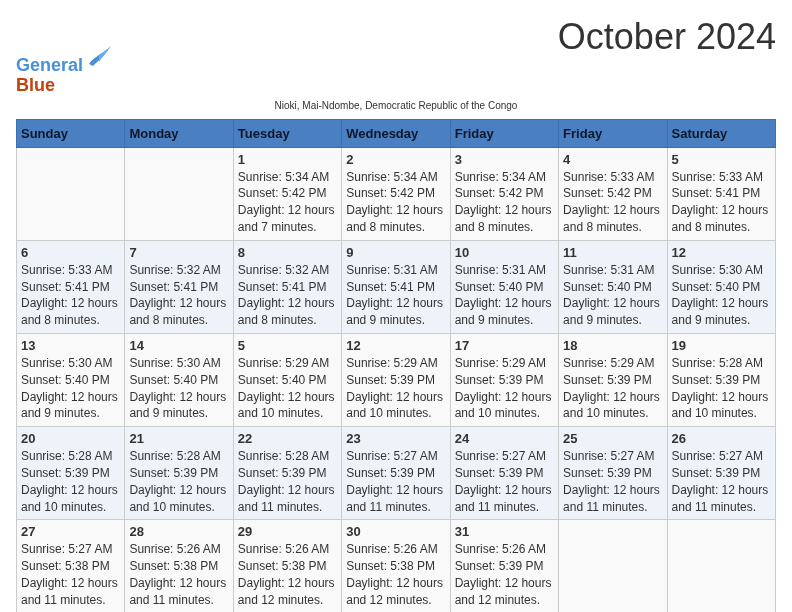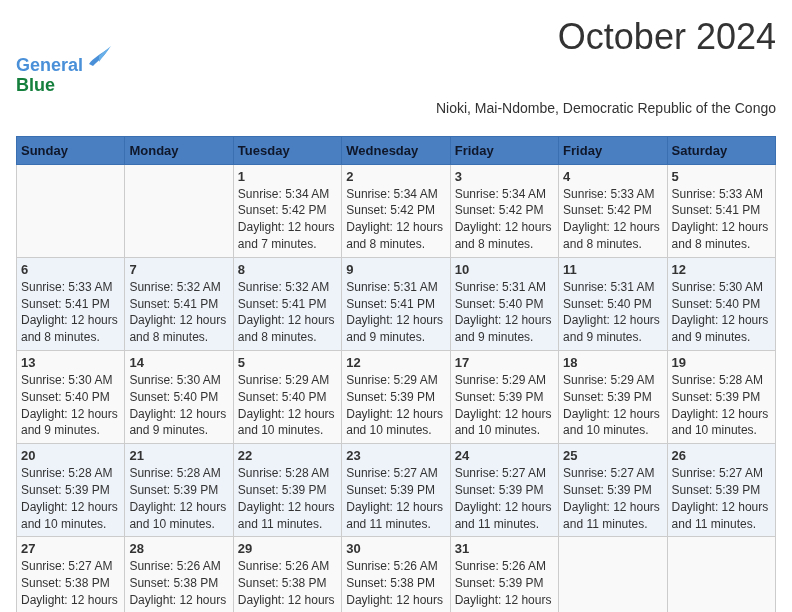--- a/index.html
+++ b/index.html
@@ -37,24 +37,24 @@
     }
     .title-section {
       text-align: left;
     }
     .month-title {
       font-size: 36px;
       font-weight: normal;
       color: #333;
     }
     .subtitle {
-      font-size: 14px;
-      color: #333;
-      text-align: right;
-      margin-bottom: 20px;
+      font-size: 10px;
+      color: #333;
+      text-align: center;
+      margin-bottom: 8px;
     }
     table {
       width: 100%;
       border-collapse: collapse;
       table-layout: fixed;
     }
     thead th {
       background-color: #4a7fc1;
       color: #0f172a;
       font-size: 13px;
@@ -90,21 +90,21 @@
     }
   </style>
 </head>
 <body>
 
 <div class="header">
   <div class="logo">
     <div>
       <div class="logo-text">
         <span>General</span><br>
-        <span style="color:#15803d;">Blue</span>
+        <span style="color:#c2410c;">Blue</span>
       </div>
     </div>
     <svg class="logo-bird" viewBox="0 0 28 24" fill="none">
       <path d="M4 20 C8 14, 16 10, 24 4 C20 12, 14 16, 8 22 Z" fill="#4a90d9"></path>
       <path d="M14 12 C18 8, 24 4, 26 2 C22 8, 18 12, 14 18 Z" fill="#6ab0e8"></path>
     </svg>
   </div>
   <div class="title-section">
     <div class="month-title">October 2024</div>
   </div>

